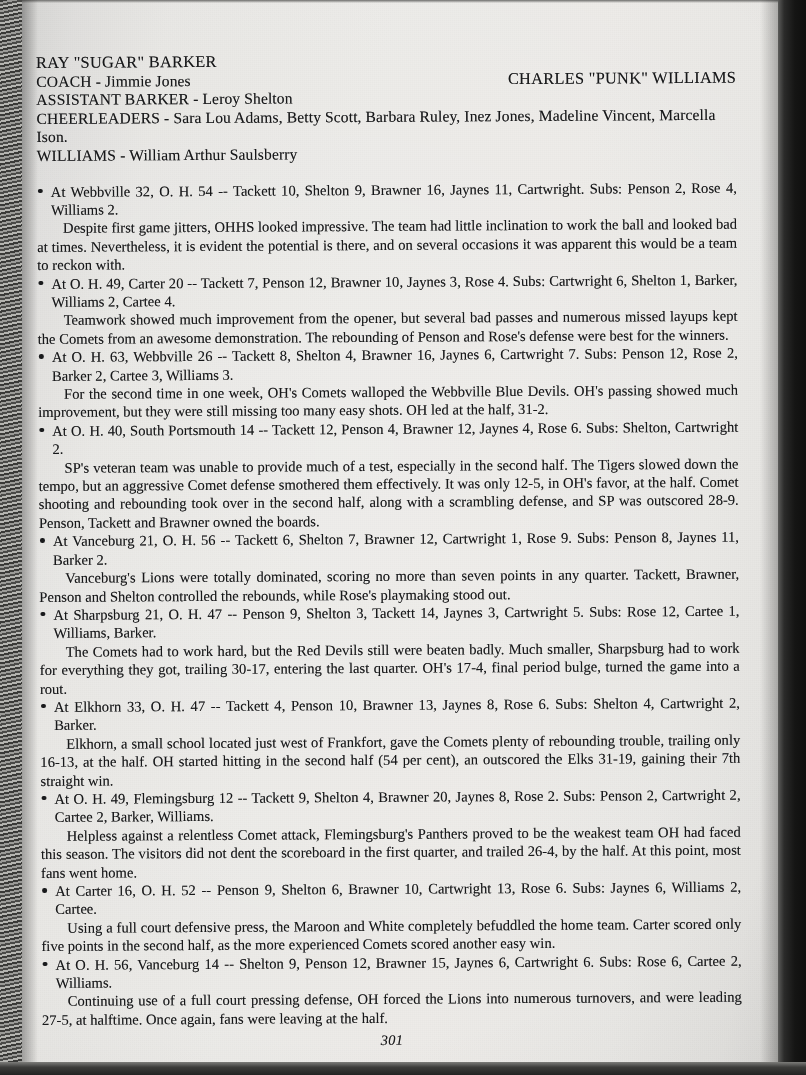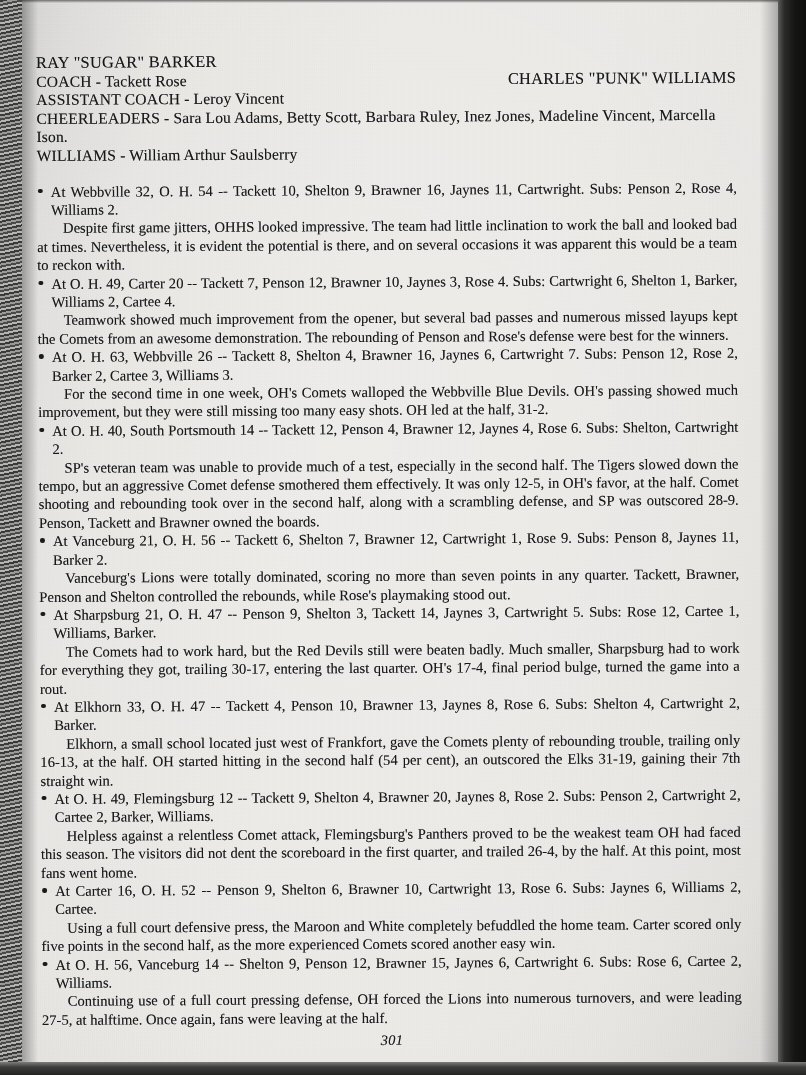--- a/index.html
+++ b/index.html
@@ -205,27 +205,27 @@
 
     <div class="masthead">
 
       <div class="line">
         <span class="name-caps">RAY "SUGAR" BARKER</span>
       </div>
 
       <div class="line">
         <span class="label-caps">COACH</span>
         <span>-</span>
-        <span>Tackett Rose</span>
-      </div>
-
-      <div class="line">
-        <span class="label-caps">ASSISTANT COACH</span>
-        <span>-</span>
-        <span>Leroy Vincent</span>
+        <span>Jimmie Jones</span>
+      </div>
+
+      <div class="line">
+        <span class="label-caps">ASSISTANT BARKER</span>
+        <span>-</span>
+        <span>Leroy Shelton</span>
       </div>
 
       <div class="line">
         <span class="label-caps">CHEERLEADERS</span>
         <span>-</span>
         <span>Sara Lou Adams, Betty Scott, Barbara Ruley, Inez Jones, Madeline Vincent, Marcella Ison.</span>
       </div>
 
       <div class="line">
         <span class="label-caps">WILLIAMS</span>

